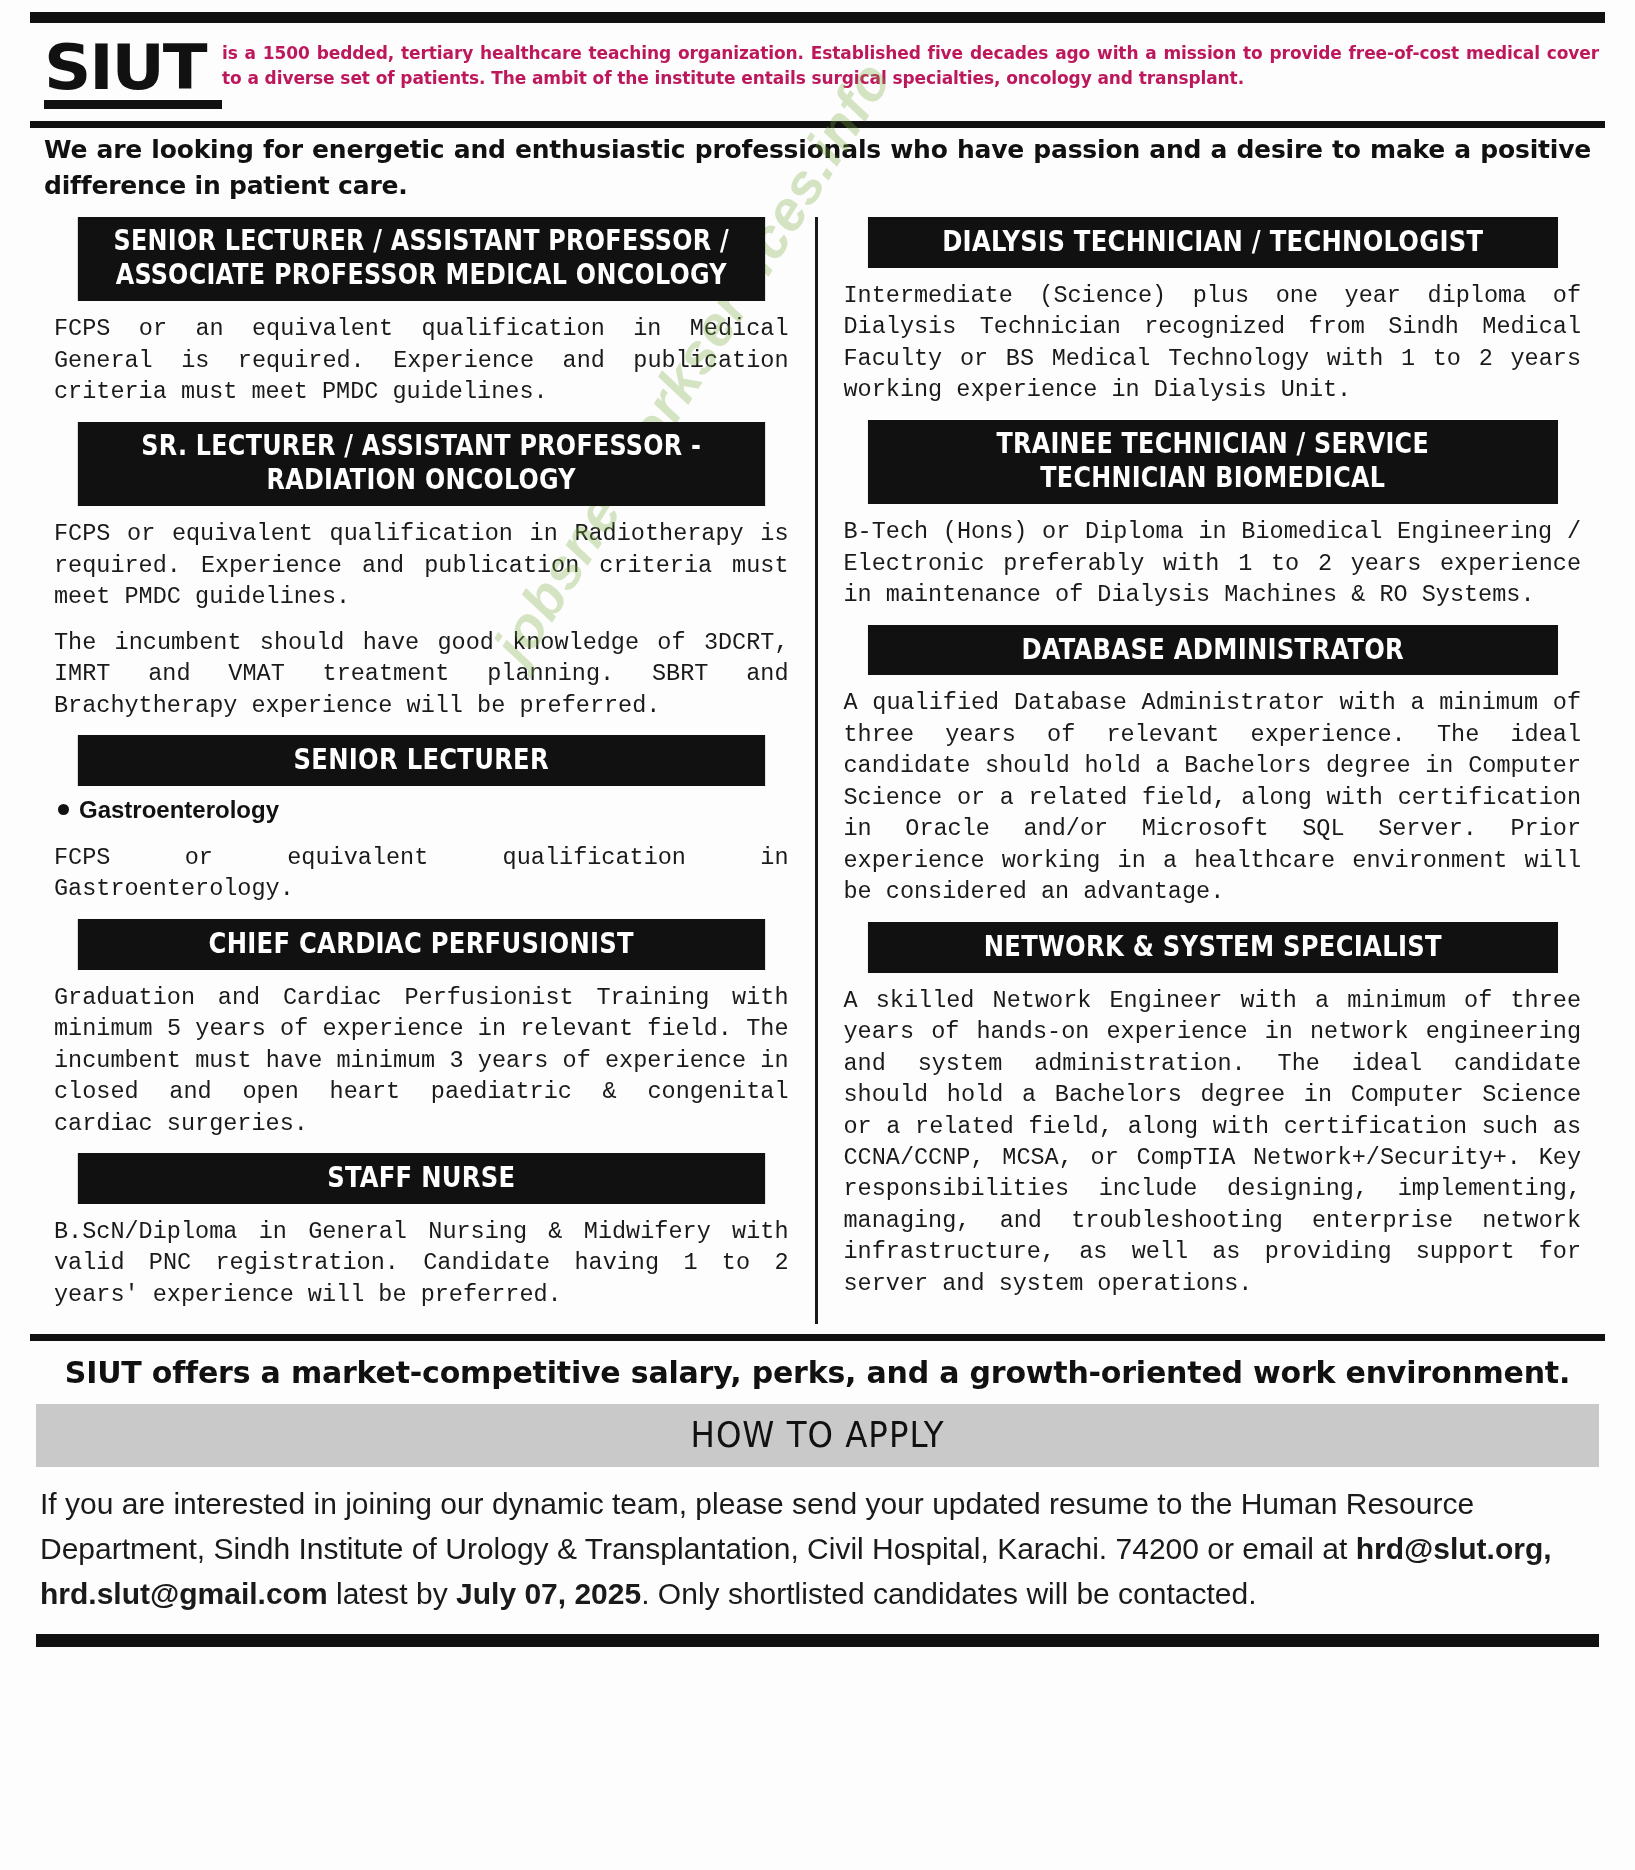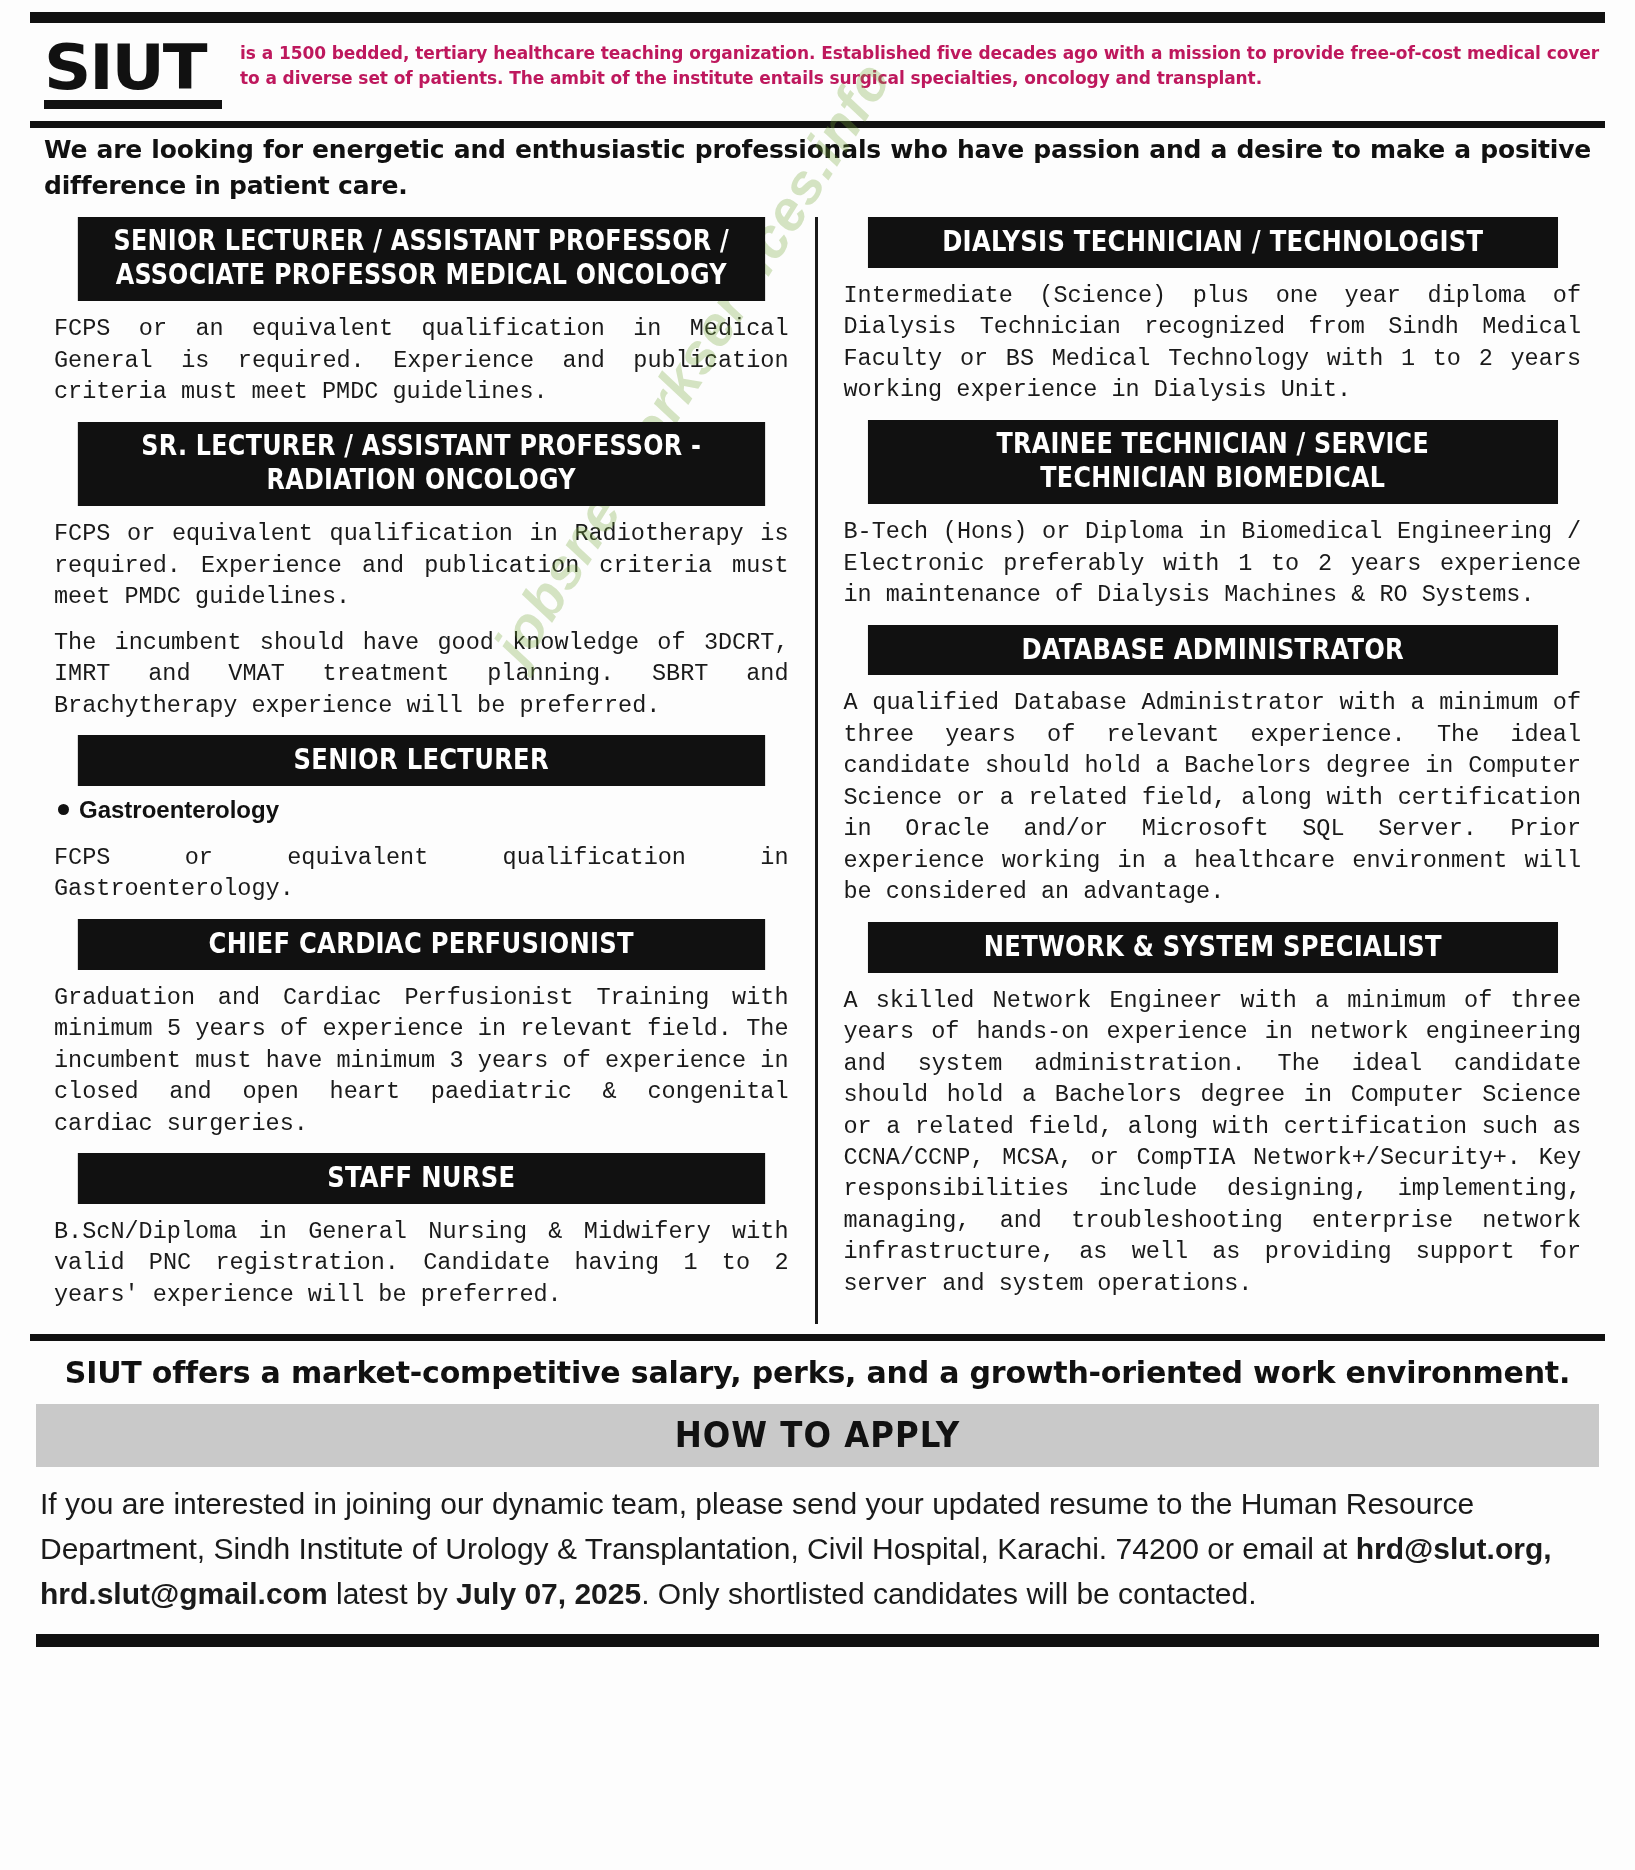--- a/index.html
+++ b/index.html
@@ -31,21 +31,20 @@
     height: 7px;
     background: #111;
     margin: 0;
   }
 
   
   .masthead {
     display: flex;
     align-items: flex-start;
     padding: 14px 6px 12px 14px;
-    gap: 18px;
   }
   .logo-block {
     flex: 0 0 auto;
     padding-top: 2px;
   }
   .logo-word {
     font-family: "DejaVu Sans", sans-serif;
     font-weight: bold;
     font-size: 62px;
     letter-spacing: -2px;
@@ -151,21 +150,21 @@
     color: #111;
     padding: 14px 0 14px 0;
     letter-spacing: -0.2px;
   }
 
   
   .apply-bar {
     background: #c9c9c9;
     text-align: center;
     font-family: "DejaVu Sans Condensed", "DejaVu Sans", sans-serif;
-    font-weight: bold;
+    font-weight: normal;
     font-size: 36px;
     color: #111;
     padding: 10px 0 12px 0;
     letter-spacing: 1px;
     margin: 0 6px;
   }
   .apply-text {
     font-family: "Liberation Sans", sans-serif;
     font-size: 30px;
     line-height: 1.5;

